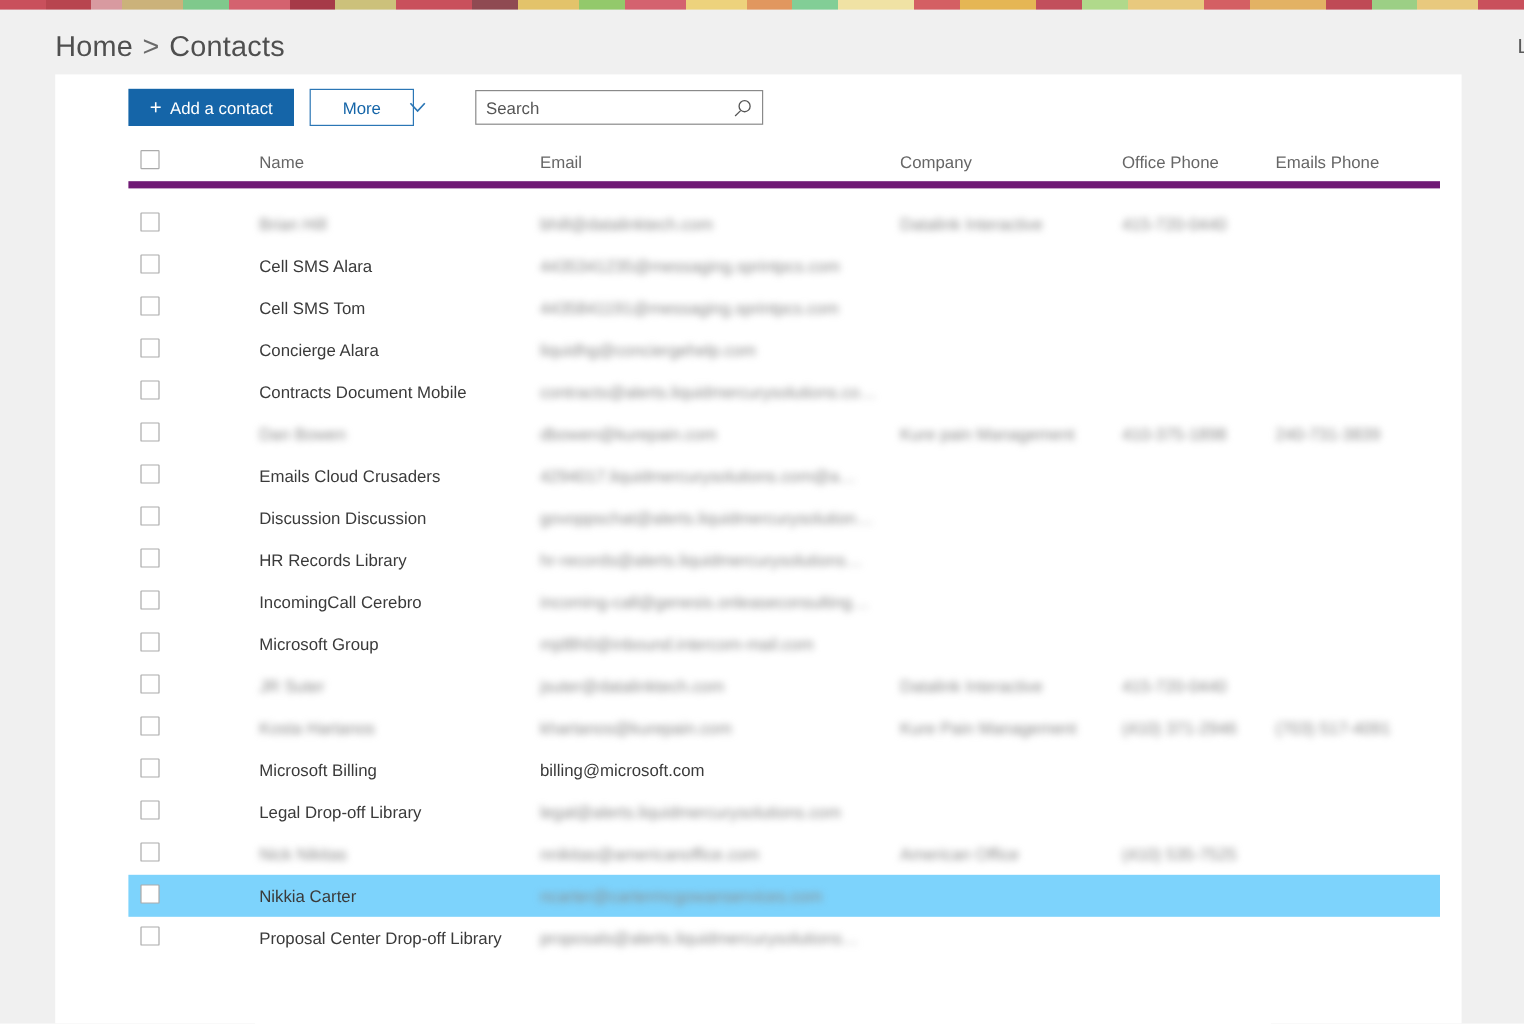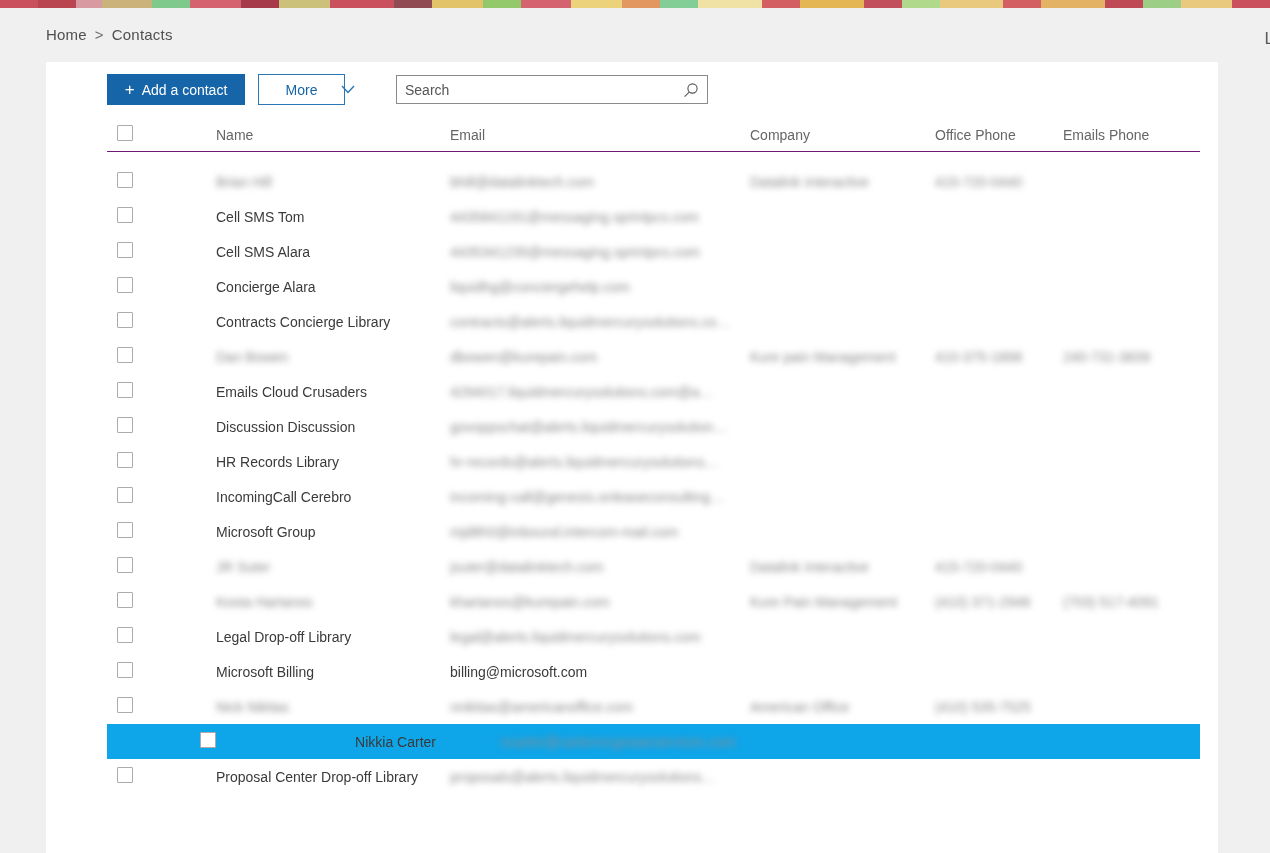--- a/index.html
+++ b/index.html
@@ -15,21 +15,21 @@
       #c9505c 0 3%, #b8454f 3% 6%, #d89aa0 6% 8%, #cbb27a 8% 12%,
       #7fc98c 12% 15%, #d4626f 15% 19%, #a63a48 19% 22%, #ccc17b 22% 26%,
       #c9505c 26% 31%, #8f4a52 31% 34%, #e3c36a 34% 38%, #93c96b 38% 41%,
       #d4626f 41% 45%, #edd27c 45% 49%, #e1975f 49% 52%, #82ce96 52% 55%,
       #f0e2a4 55% 60%, #d45f63 60% 63%, #e5b654 63% 68%, #c24f5c 68% 71%,
       #b0d98b 71% 74%, #e8c97e 74% 79%, #d45f63 79% 82%, #e3b264 82% 87%,
       #bf4a56 87% 90%, #9ccf85 90% 93%, #e8c97e 93% 97%, #c9505c 97% 100%);
   }
   .breadcrumb{
     position:absolute;left:46px;top:26px;
-    font-size:15px;font-weight:300;color:#4f4f4f;letter-spacing:.2px;
+    font-size:24px;font-weight:300;color:#4f4f4f;letter-spacing:.2px;
   }
   .breadcrumb .sep{margin:0 8px;color:#6b6b6b;}
   .top-right-clip{
     position:absolute;right:-4px;top:29px;font-size:17px;color:#5a5a5a;font-weight:300;
   }
   .card{
     position:absolute;left:46px;top:62px;width:1172px;height:791px;
     background:#ffffff;
   }
   
@@ -41,43 +41,43 @@
     display:flex;align-items:center;justify-content:center;gap:7px;
   }
   .btn-add .plus{font-size:17px;font-weight:300;line-height:1;}
   .btn-more{
     position:absolute;left:151px;top:0;height:31px;width:87px;
     background:#fff;border:1px solid #2b76b5;color:#1565a8;font-size:14px;
     font-family:"Liberation Sans",sans-serif;cursor:pointer;
     display:flex;align-items:center;justify-content:center;gap:24px;box-sizing:border-box;padding-left:44px;
   }
   .search-wrap{
-    position:absolute;left:289px;top:1px;width:312px;height:29px;
+    position:absolute;left:289px;top:1px;width:240px;height:29px;
     border:1px solid #8a8a8a;background:#fff;box-sizing:border-box;
     display:flex;align-items:center;
   }
   .search-wrap input{
     border:none;outline:none;flex:1;height:100%;padding:0 8px;
     font-size:14px;color:#333;font-family:"Liberation Sans",sans-serif;background:transparent;
   }
   .search-wrap input::placeholder{color:#555;opacity:1;}
   .search-icon{display:flex;align-items:center;padding-right:8px;cursor:pointer;}
   
   .table{position:absolute;left:61px;top:56px;width:1093px;}
   .thead{
     display:grid;grid-template-columns:109px 234px 300px 185px 128px 1fr;
-    align-items:center;height:33px;border-bottom:1px solid #701a75;
+    align-items:center;height:33px;border-bottom:6px solid #701a75;
     color:#666;font-size:14px;
   }
   .tbody{padding-top:12px;}
   .trow{
     display:grid;grid-template-columns:109px 234px 300px 185px 128px 1fr;
     align-items:center;height:35px;font-size:14px;color:#3a3a3a;
   }
-  .trow.selected{background:#0ea5e9;text-align:right;}
+  .trow.selected{background:#7dd3fc;}
   .cbcell{padding-left:10px;}
   .checkbox{
     display:inline-block;width:16px;height:16px;background:#fff;
     border:1px solid #ababab;border-radius:1px;cursor:pointer;box-sizing:border-box;
   }
   .cell{white-space:nowrap;overflow:hidden;text-overflow:ellipsis;padding-right:14px;}
   .blurred{filter:blur(3px);color:#8c8c8c;}
 </style>
 </head>
 <body>
@@ -131,45 +131,45 @@
         <div class="trow">
           <span class="cbcell"><span class="checkbox"></span></span>
           <span class="cell blurred">Brian Hill</span>
           <span class="cell blurred">bhill@datalinktech.com</span>
           <span class="cell blurred">Datalink Interactive</span>
           <span class="cell blurred">415-720-0440</span>
           <span class="cell"></span>
         </div>
         <div class="trow">
           <span class="cbcell"><span class="checkbox"></span></span>
+          <span class="cell">Cell SMS Alara</span>
+          <span class="cell blurred">4435341235@messaging.sprintpcs.com</span>
+          <span class="cell"></span>
+          <span class="cell"></span>
+          <span class="cell"></span>
+        </div>
+        <div class="trow">
+          <span class="cbcell"><span class="checkbox"></span></span>
           <span class="cell">Cell SMS Tom</span>
           <span class="cell blurred">4435841191@messaging.sprintpcs.com</span>
           <span class="cell"></span>
           <span class="cell"></span>
           <span class="cell"></span>
         </div>
         <div class="trow">
           <span class="cbcell"><span class="checkbox"></span></span>
-          <span class="cell">Cell SMS Alara</span>
-          <span class="cell blurred">4435341235@messaging.sprintpcs.com</span>
-          <span class="cell"></span>
-          <span class="cell"></span>
-          <span class="cell"></span>
-        </div>
-        <div class="trow">
-          <span class="cbcell"><span class="checkbox"></span></span>
           <span class="cell">Concierge Alara</span>
           <span class="cell blurred">liquidhg@conciergehelp.com</span>
           <span class="cell"></span>
           <span class="cell"></span>
           <span class="cell"></span>
         </div>
         <div class="trow">
           <span class="cbcell"><span class="checkbox"></span></span>
-          <span class="cell">Contracts Concierge Library</span>
+          <span class="cell">Contracts Document Mobile</span>
           <span class="cell blurred">contracts@alerts.liquidmercurysolutions.co…</span>
           <span class="cell"></span>
           <span class="cell"></span>
           <span class="cell"></span>
         </div>
         <div class="trow">
           <span class="cbcell"><span class="checkbox"></span></span>
           <span class="cell blurred">Dan Bowen</span>
           <span class="cell blurred">dbowen@kurepain.com</span>
           <span class="cell blurred">Kure pain Management</span>
@@ -227,30 +227,30 @@
         <div class="trow">
           <span class="cbcell"><span class="checkbox"></span></span>
           <span class="cell blurred">Kosta Hartanos</span>
           <span class="cell blurred">khartanos@kurepain.com</span>
           <span class="cell blurred">Kure Pain Management</span>
           <span class="cell blurred">(410) 371-2946</span>
           <span class="cell blurred">(703) 517-4091</span>
         </div>
         <div class="trow">
           <span class="cbcell"><span class="checkbox"></span></span>
+          <span class="cell">Microsoft Billing</span>
+          <span class="cell">billing@microsoft.com</span>
+          <span class="cell"></span>
+          <span class="cell"></span>
+          <span class="cell"></span>
+        </div>
+        <div class="trow">
+          <span class="cbcell"><span class="checkbox"></span></span>
           <span class="cell">Legal Drop-off Library</span>
           <span class="cell blurred">legal@alerts.liquidmercurysolutions.com</span>
-          <span class="cell"></span>
-          <span class="cell"></span>
-          <span class="cell"></span>
-        </div>
-        <div class="trow">
-          <span class="cbcell"><span class="checkbox"></span></span>
-          <span class="cell">Microsoft Billing</span>
-          <span class="cell">billing@microsoft.com</span>
           <span class="cell"></span>
           <span class="cell"></span>
           <span class="cell"></span>
         </div>
         <div class="trow">
           <span class="cbcell"><span class="checkbox"></span></span>
           <span class="cell blurred">Nick Nikitas</span>
           <span class="cell blurred">nnikitas@americanoffice.com</span>
           <span class="cell blurred">American Office</span>
           <span class="cell blurred">(410) 535-7525</span>

